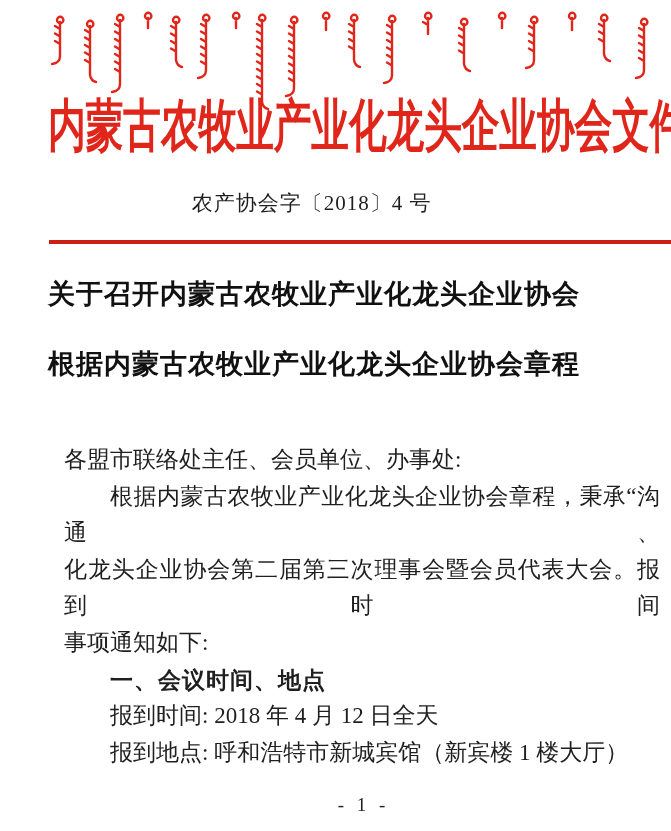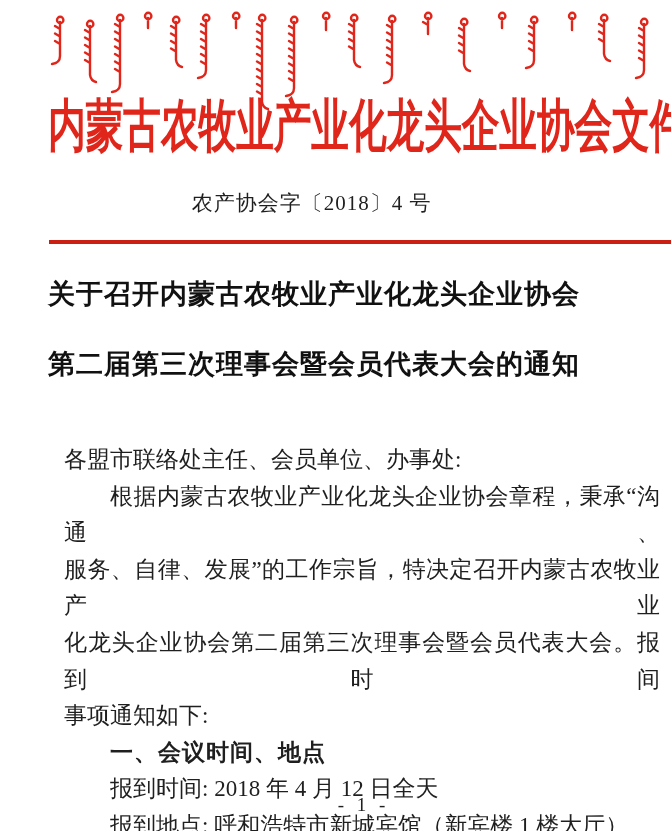--- a/index.html
+++ b/index.html
@@ -77,21 +77,21 @@
     line-height: 36.6px;
     color: var(--text);
   }
   .line { min-height: 36.6px; }
   .justify {
     text-align: justify;
     text-align-last: justify;
   }
   .indent { text-indent: 2em; }
   .section-heading {
-    font-family: Liberation Serif, serif;
+    font-family: Liberation Sans, sans-serif;
     font-weight: 700;
     letter-spacing: 1px;
     padding-left: 2em;
   }
   .detail { padding-left: 2em; }
   .flush { padding-left: 0; }
   .page-number {
     position: absolute; top: 794px; left: 0;
     width: 671px;
     text-align: center;
@@ -128,26 +128,25 @@
     </svg>
 
   <div class="org-title">内蒙古农牧业产业化龙头企业协会文件</div>
 
   <div class="doc-number">农产协会字〔2018〕4 号</div>
 
   <div class="red-rule"></div>
 
   <div class="notice-title notice-line1">关于召开内蒙古农牧业产业化龙头企业协会</div>
 
-  <div class="notice-title notice-line2">第二届第三次理事会暨会员代表大会的通知</div>
+  <div class="notice-title notice-line2">根据内蒙古农牧业产业化龙头企业协会章程</div>
 
   <div class="body-text">
     <div class="line flush">各盟市联络处主任、会员单位、办事处:</div>
     <div class="line justify indent">根据内蒙古农牧业产业化龙头企业协会章程，秉承“沟通、</div>
-    <div class="line justify">服务、自律、发展”的工作宗旨，特决定召开内蒙古农牧业产业</div>
     <div class="line justify">化龙头企业协会第二届第三次理事会暨会员代表大会。报到时间</div>
     <div class="line flush">事项通知如下:</div>
     <div class="line section-heading">一、会议时间、地点</div>
     <div class="line detail">报到时间: 2018 年 4 月 12 日全天</div>
     <div class="line detail">报到地点: 呼和浩特市新城宾馆（新宾楼 1 楼大厅）</div>
 
   </div>
 
   <div class="page-number">- 1 -</div>
 

